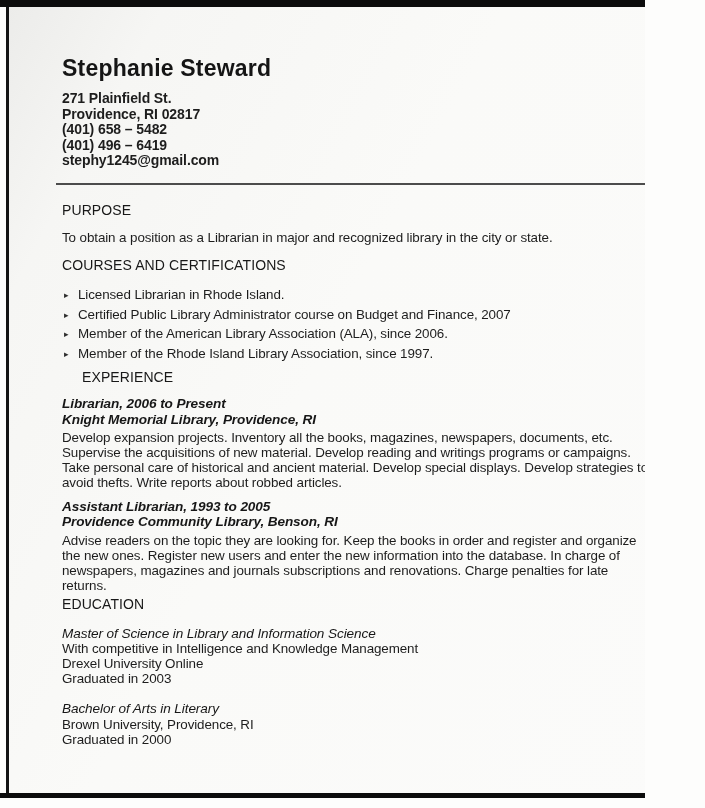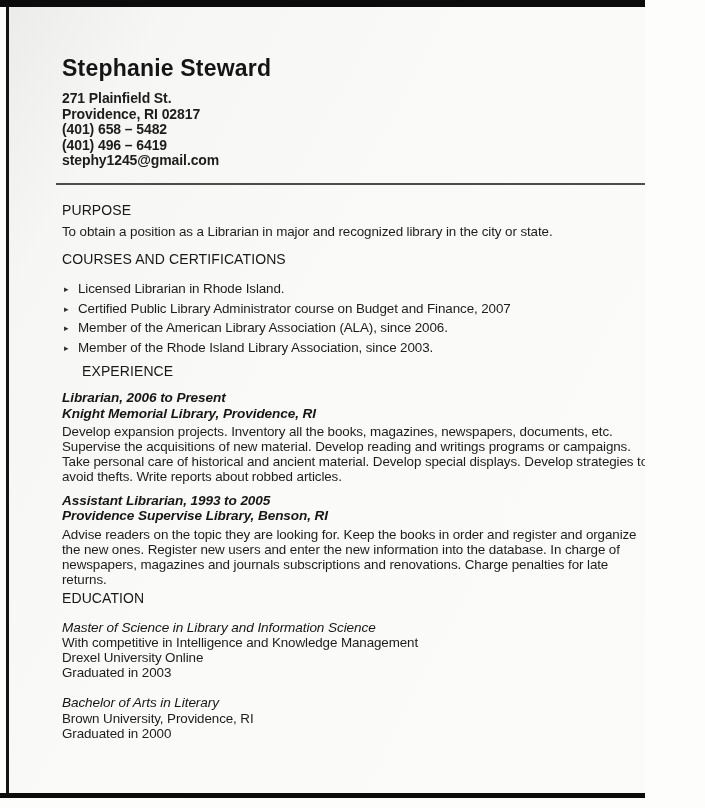--- a/index.html
+++ b/index.html
@@ -64,21 +64,21 @@
   }
   #h-purpose   { margin-top: 18.5px; }
   #h-courses   { margin-top: 13px; }
   #h-experience{ margin-top: 5.5px; margin-left: 20px; }
   #h-education { margin-top: 4px; }
   .body-text {
     font-size: 13.4px; line-height: 15px;
     letter-spacing: -0.1px;
     margin: 0;
   }
-  p.purpose-text { margin-top: 7px; }
+  p.purpose-text { margin-top: 13px; }
   ul.bullet-list {
     list-style: none;
     margin: 14px 0 0 0;
     padding: 0 0 0 2px;
   }
   ul.bullet-list li {
     display: flex;
     align-items: baseline;
     line-height: 18.5px;
     font-size: 13.4px;
@@ -145,35 +145,35 @@
         <li>
           <span class="tri">▸</span>
           <span>Certified Public Library Administrator course on Budget and Finance, 2007</span>
         </li>
         <li>
           <span class="tri">▸</span>
           <span>Member of the American Library Association (ALA), since 2006.</span>
         </li>
         <li>
           <span class="tri">▸</span>
-          <span>Member of the Rhode Island Library Association, since 2003.</span>
+          <span>Member of the Rhode Island Library Association, since 1997.</span>
         </li>
       </ul>
 
       <h2 class="section-heading" id="h-experience">EXPERIENCE</h2>
 
       <div class="job">
         <div class="job-title">Librarian, 2006 to Present</div>
         <div class="job-employer">Knight Memorial Library, Providence, RI</div>
         <p class="body-text job-desc">Develop expansion projects. Inventory all the books, magazines, newspapers, documents, etc. Supervise the acquisitions of new material. Develop reading and writings programs or campaigns. Take personal care of historical and ancient material. Develop special displays. Develop strategies to avoid thefts. Write reports about robbed articles.</p>
       </div>
 
       <div class="job">
         <div class="job-title">Assistant Librarian, 1993 to 2005</div>
-        <div class="job-employer">Providence Supervise Library, Benson, RI</div>
+        <div class="job-employer">Providence Community Library, Benson, RI</div>
         <p class="body-text job-desc">Advise readers on the topic they are looking for. Keep the books in order and register and organize the new ones. Register new users and enter the new information into the database. In charge of newspapers, magazines and journals subscriptions and renovations. Charge penalties for late returns.</p>
       </div>
 
       <h2 class="section-heading" id="h-education">EDUCATION</h2>
 
       <div class="degree">
         <div class="degree-title">Master of Science in Library and Information Science</div>
         <div class="degree-line">With competitive in Intelligence and Knowledge Management</div>
         <div class="degree-line">Drexel University Online</div>
         <div class="degree-line">Graduated in 2003</div>

